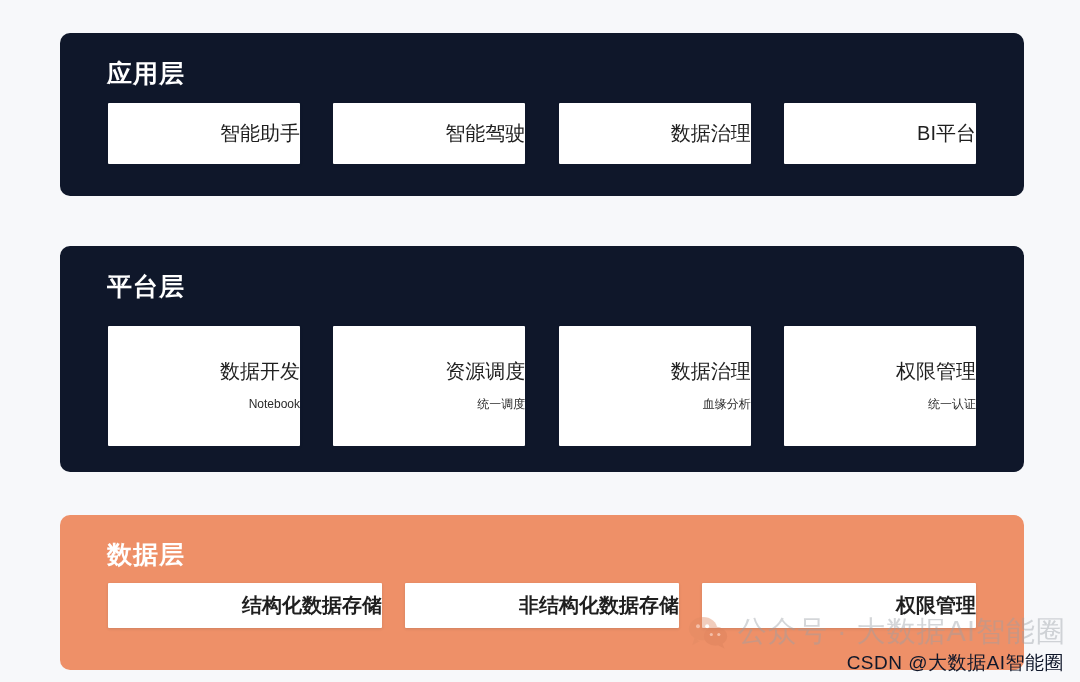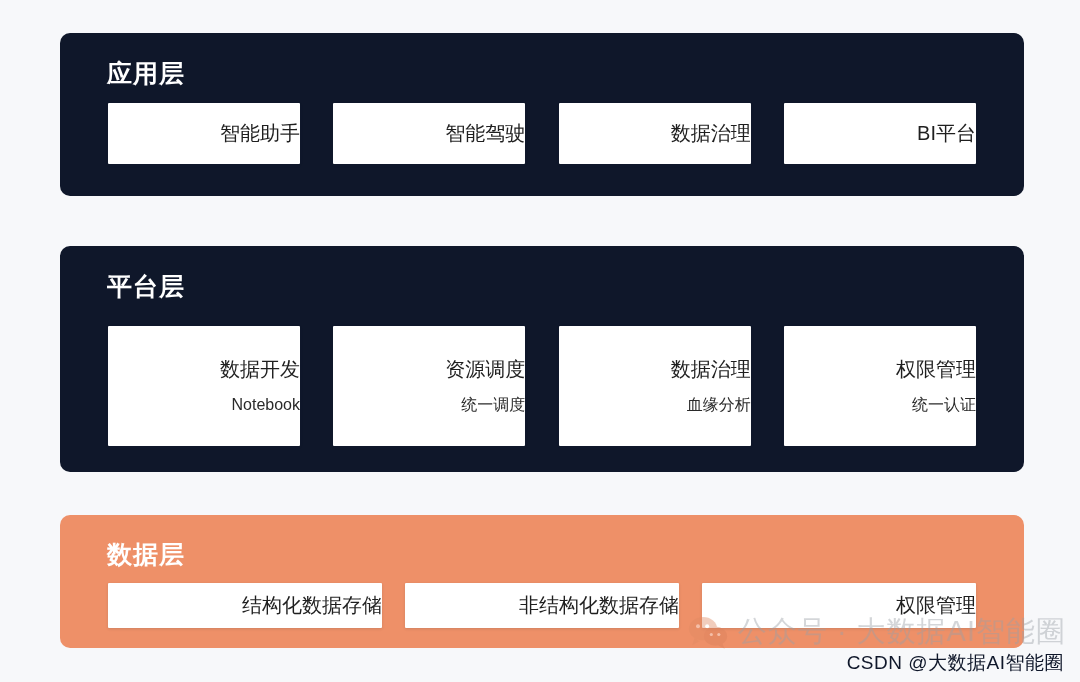--- a/index.html
+++ b/index.html
@@ -28,21 +28,21 @@
   .layer {
     position: absolute;
     left: 60px;
     width: 964px;
     border-radius: 10px;
     box-sizing: border-box;
   }
 
   .layer-app      { top: 33px;  height: 163px; background: #0f172a; }
   .layer-platform { top: 246px; height: 226px; background: #0f172a; }
-  .layer-data     { top: 515px; height: 133px; background: #ee9068; }
+  .layer-data     { top: 515px; height: 155px; background: #ee9068; }
 
   .layer-title {
     position: absolute;
     left: 47px;
     color: #ffffff;
     font-size: 25px;
     font-weight: bold;
     letter-spacing: 1px;
     line-height: 1;
     white-space: nowrap;
@@ -55,21 +55,21 @@
   .card-row {
     position: absolute;
     left: 48px;
     right: 48px;
     display: flex;
     justify-content: space-between;
     align-items: stretch;
   }
   .row-app      { top: 70px;  height: 61px; }
   .row-platform { top: 80px;  height: 120px; }
-  .row-data     { top: 68px;  height: 45px; }
+  .row-data     { top: 68px;  height: 45px; font-weight: bold; }
 
   .card {
     background: #ffffff;
     border-radius: 1px;
     box-shadow: 0 1px 3px rgba(30, 40, 60, 0.14);
     display: flex;
     flex-direction: column;
     align-items: flex-end;
     justify-content: center;
     box-sizing: border-box;
@@ -83,21 +83,21 @@
   .card-title {
     color: #1f1f1f;
     font-size: 20px;
     line-height: 1.25;
     white-space: nowrap;
   }
   .row-platform .card-title { font-size: 20px; }
 
   .card-sub {
     color: #2a2a2a;
-    font-size: 16px;
+    font-size: 12px;
     line-height: 1.35;
     margin-top: 12px;
     white-space: nowrap;
   }
 
   
   .watermark {
     position: absolute;
     right: 14px;
     bottom: 30px;

